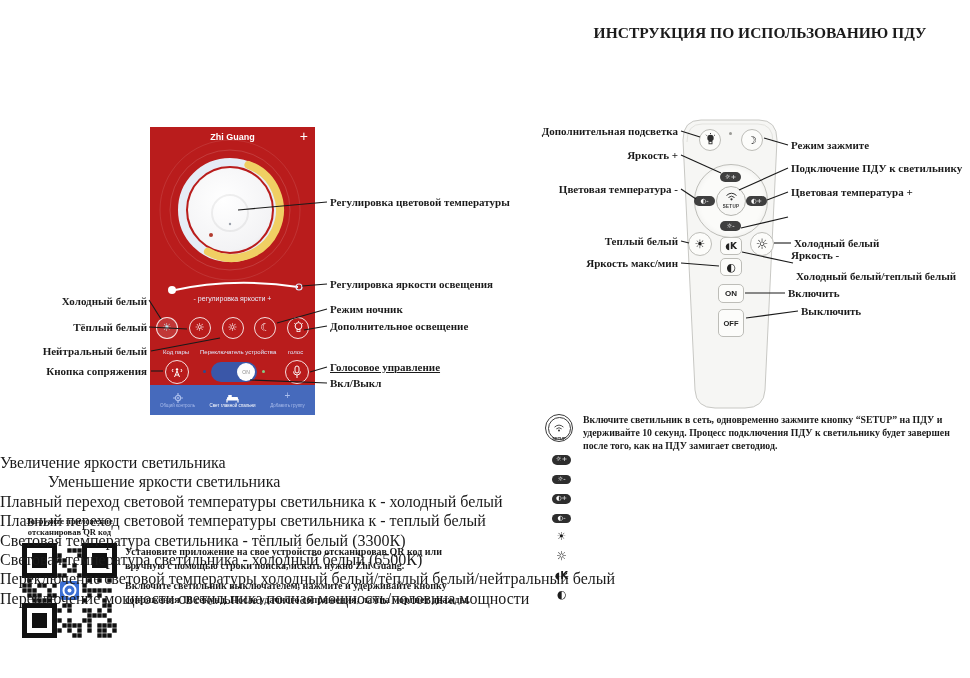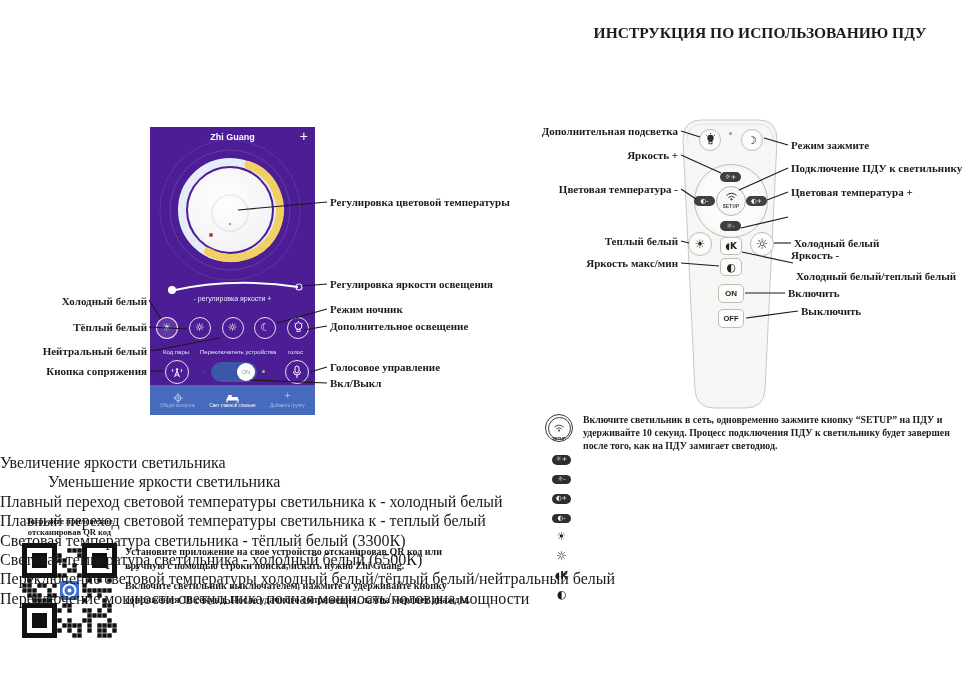--- a/index.html
+++ b/index.html
@@ -3,21 +3,21 @@
 <meta charset="utf-8">
 <style>
   html,body{margin:0;padding:0;background:#fff;}
   .page{position:relative;width:970px;height:678px;background:#ffffff;overflow:hidden;
         font-family:"Liberation Serif","DejaVu Serif",serif;color:#1b1b1b;}
   .abs{position:absolute;}
   .title{font-weight:bold;font-size:15.5px;text-align:center;line-height:21px;}
   .lbl{position:absolute;font-weight:bold;font-size:11px;line-height:12px;white-space:nowrap;}
   .lbl.r{text-align:right;}
   
-  .phone{position:absolute;left:150px;top:127px;width:165px;height:288px;background:#4c1d95;overflow:hidden;}
+  .phone{position:absolute;left:150px;top:127px;width:165px;height:288px;background:#b91c1c;overflow:hidden;}
   .phone-svg{position:absolute;left:0;top:0;}
   .app-header{position:absolute;left:0;top:0;width:100%;height:20px;}
   .app-title{position:absolute;width:100%;text-align:center;top:5px;font-size:9px;font-weight:bold;color:#fff;
              font-family:"Liberation Sans",sans-serif;}
   .app-plus{position:absolute;right:7px;top:1px;font-size:14px;color:#fff;font-family:"Liberation Sans",sans-serif;}
   .slider-text{position:absolute;left:0;top:168px;width:100%;text-align:center;font-size:7px;color:#e8eefc;
                font-family:"Liberation Sans",sans-serif;}
   .mode-row{position:absolute;left:6px;right:6px;top:190px;display:flex;justify-content:space-between;}
   .mode-btn{width:22px;height:22px;border-radius:50%;border:1px solid rgba(255,255,255,.85);
             color:#fff;font-size:11px;line-height:20px;text-align:center;box-sizing:border-box;}
@@ -176,21 +176,21 @@
 
   <div class="lbl r" style="left:20px;top:295px;width:127px;">Холодный белый</div>
   <div class="lbl r" style="left:20px;top:321px;width:127px;">Тёплый белый</div>
   <div class="lbl r" style="left:20px;top:345px;width:127px;">Нейтральный белый</div>
   <div class="lbl r" style="left:20px;top:365px;width:127px;">Кнопка сопряжения</div>
 
   <div class="lbl" style="left:330px;top:196px;">Регулировка цветовой температуры</div>
   <div class="lbl" style="left:330px;top:278px;">Регулировка яркости освещения</div>
   <div class="lbl" style="left:330px;top:303px;">Режим ночник</div>
   <div class="lbl" style="left:330px;top:320px;">Дополнительное освещение</div>
-  <div class="lbl" style="left:330px;top:361px;">Голосовое управление</div>
+  <div class="lbl" style="left:330px;top:361px;text-decoration:underline;">Голосовое управление</div>
   <div class="lbl" style="left:330px;top:377px;">Вкл/Выкл</div>
 
   <div class="qr-caption">
     <span>Загрузите приложение</span><br>
     <span>отсканировав QR код</span>
   </div>
   <div class="abs" style="left:22px;top:543px;">
     <svg id="qr" width="95" height="95" viewBox="0 0 95 95">
       <rect x="0" y="0" width="95" height="95" fill="#fff"></rect>
       <g id="qr-mods" fill="#111">
@@ -334,21 +334,21 @@
       <circle cx="6.5" cy="7.3" r="1.1" fill="#333"></circle>
     </svg>
     <span class="stx">SETUP</span>
   </div>
 
   <div class="rbtn circ glyph-sans" style="left:688px;top:232px;width:24px;height:24px;font-size:12px;">☀</div>
   <div class="rbtn circ glyph-sans" style="left:750px;top:232px;width:24px;height:24px;font-size:14px;">☼</div>
   <div class="rbtn sq glyph-sans" style="left:720px;top:237px;width:22px;height:18px;font-size:9px;font-weight:bold;">◖K</div>
   <div class="rbtn sq glyph-sans" style="left:720px;top:258px;width:22px;height:18px;font-size:11px;">◐</div>
   <div class="rbtn sq" style="left:718px;top:284px;width:26px;height:19px;font-size:8px;font-weight:bold;font-family:'Liberation Sans',sans-serif;">ON</div>
-  <div class="rbtn sq" style="left:718px;top:309px;width:26px;height:19px;font-size:7.5px;font-weight:bold;font-family:'Liberation Sans',sans-serif;">OFF</div>
+  <div class="rbtn sq" style="left:718px;top:309px;width:26px;height:28px;font-size:7.5px;font-weight:bold;font-family:'Liberation Sans',sans-serif;">OFF</div>
 
   <div class="lbl r" style="left:538px;top:125px;width:140px;">Дополнительная подсветка</div>
   <div class="lbl r" style="left:538px;top:149px;width:140px;">Яркость +</div>
   <div class="lbl r" style="left:538px;top:183px;width:140px;">Цветовая температура -</div>
   <div class="lbl r" style="left:538px;top:235px;width:140px;">Теплый белый</div>
   <div class="lbl r" style="left:538px;top:257px;width:140px;">Яркость макс/мин</div>
 
   <div class="lbl" style="left:791px;top:139px;">Режим зажмите</div>
   <div class="lbl" style="left:791px;top:162px;">Подключение ПДУ к светильнику</div>
   <div class="lbl" style="left:791px;top:186px;">Цветовая температура +</div>

